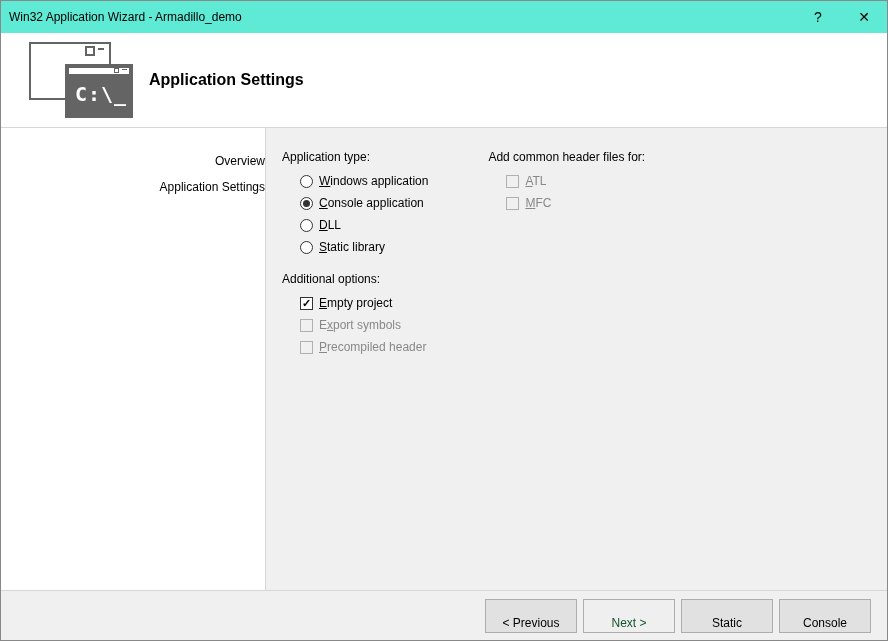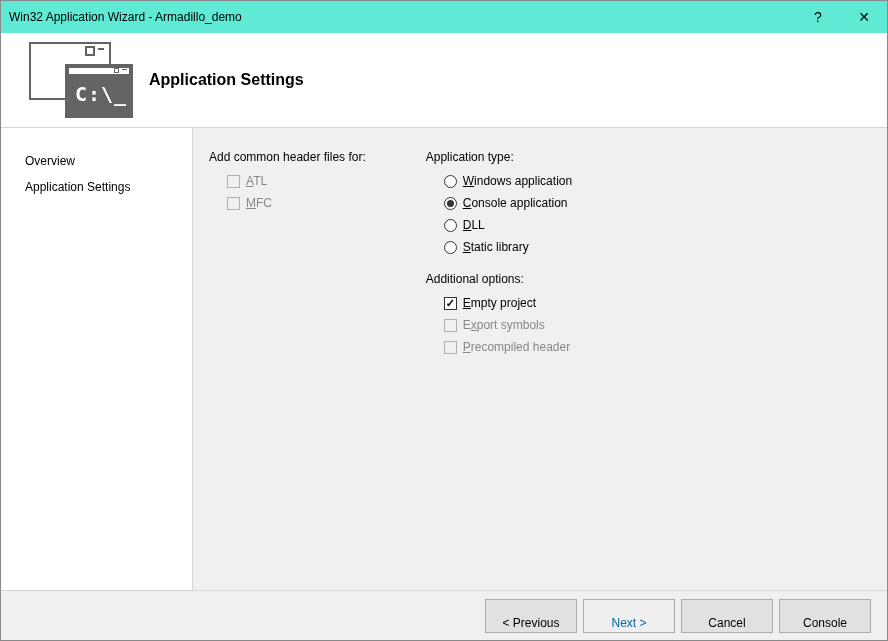--- a/index.html
+++ b/index.html
@@ -91,24 +91,25 @@
   }
   .banner-title { font-size:16px; font-weight:bold; }
 
   
   .body {
     flex:1;
     display:flex;
     min-height:0;
   }
   .sidebar {
-    width: 192px;
+    width: 265px;
     border-right: 1px solid #d6d6d6;
     background:#fff;
     padding-top: 20px;
+    text-align: right;
   }
   .sidebar .navitem {
     padding: 6px 0 6px 24px;
     font-size:12px;
     cursor: pointer;
   }
   .main {
     flex:1;
     background:#f0f0f0;
     padding: 20px 16px 10px 16px;
@@ -164,21 +165,21 @@
     min-width: 92px;
     height: 24px;
     border:1px solid #adadad;
     background:#e1e1e1;
     font-size:12px;
     font-family:inherit;
     cursor:pointer;
     padding:16px 10px;
   }
   .btn:disabled {
-    color:#0369a1; background:#efefef; cursor:default;
+    color:#14532d; background:#efefef; cursor:default;
   }
 </style>
 </head>
 <body>
 
 <div class="titlebar">
   <div class="title">Win32 Application Wizard - Armadillo_demo</div>
   <div class="ctrl help">?</div>
   <div class="ctrl">✕</div>
 </div>
@@ -196,32 +197,20 @@
 
 <div class="body">
   <div class="sidebar">
     <div class="navitem">Overview</div>
     <div class="navitem">Application Settings</div>
   </div>
 
   <div class="main">
 
     <div class="col">
-      <div class="group-label">Add common header files for:</div>
-      <div class="option-row disabled">
-        <span class="checkbox disabled"></span>
-        <span class="underline-first">ATL</span>
-      </div>
-      <div class="option-row disabled">
-        <span class="checkbox disabled"></span>
-        <span class="underline-first">MFC</span>
-      </div>
-    </div>
-
-    <div class="col">
       <div class="group-label">Application type:</div>
 
       <div class="option-row">
         <span class="radio"></span>
         <span class="underline-first">Windows application</span>
       </div>
       <div class="option-row">
         <span class="radio checked"></span>
         <span class="underline-first">Console application</span>
       </div>
@@ -240,23 +229,35 @@
         <span class="checkbox checked"></span>
         <span class="underline-first">Empty project</span>
       </div>
       <div class="option-row disabled">
         <span class="checkbox disabled"></span>
         <span>E<span style="text-decoration:underline">x</span>port symbols</span>
       </div>
       <div class="option-row disabled">
         <span class="checkbox disabled"></span>
         <span class="underline-first">Precompiled header</span>
+      </div>
+    </div>
+
+    <div class="col">
+      <div class="group-label">Add common header files for:</div>
+      <div class="option-row disabled">
+        <span class="checkbox disabled"></span>
+        <span class="underline-first">ATL</span>
+      </div>
+      <div class="option-row disabled">
+        <span class="checkbox disabled"></span>
+        <span class="underline-first">MFC</span>
       </div>
     </div>
   </div>
 </div>
 
 <div class="footer">
   <button class="btn">&lt; Previous</button>
   <button class="btn" disabled="">Next &gt;</button>
-  <button class="btn">Cancel</button>
+  <button class="btn">Static</button>
   <button class="btn">Console</button>
 </div>
 
 </body></html>

